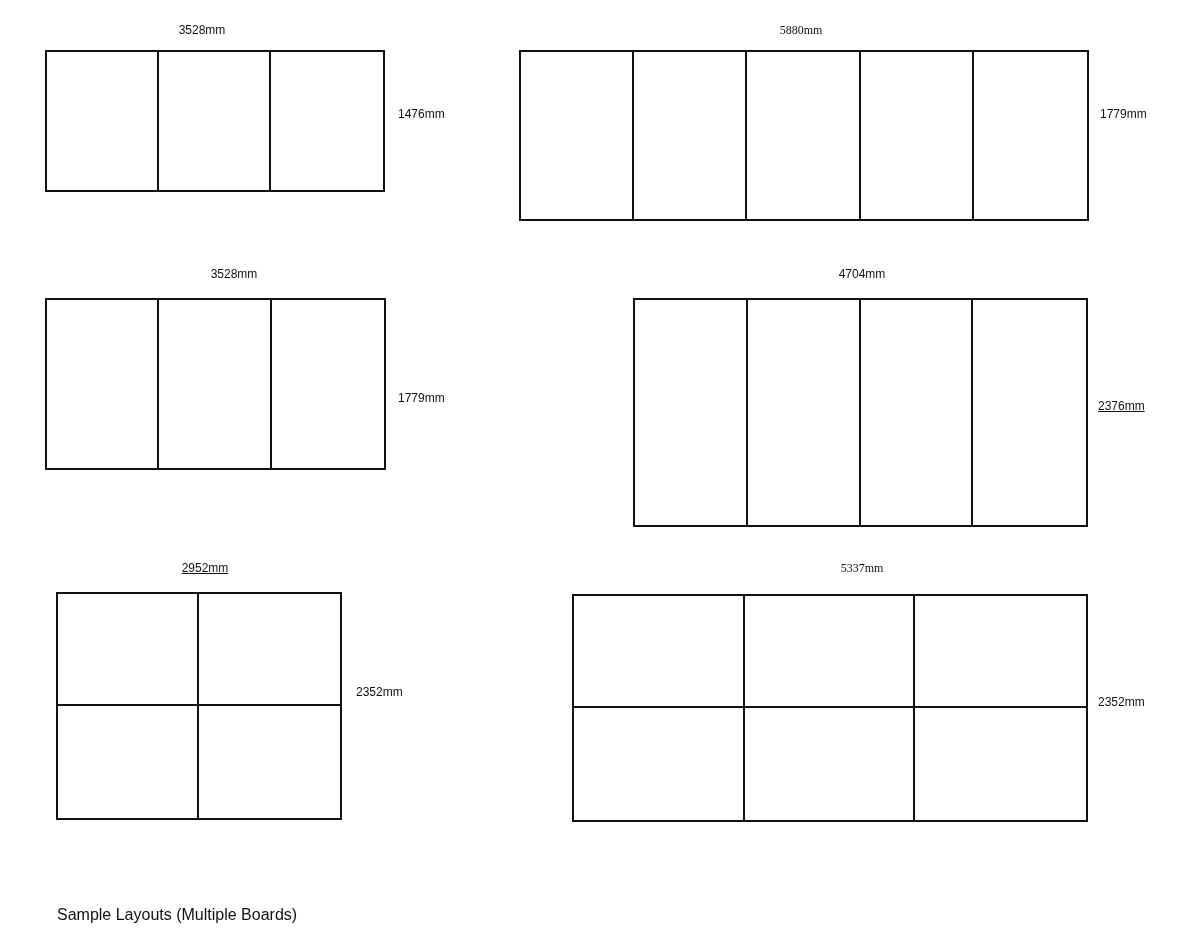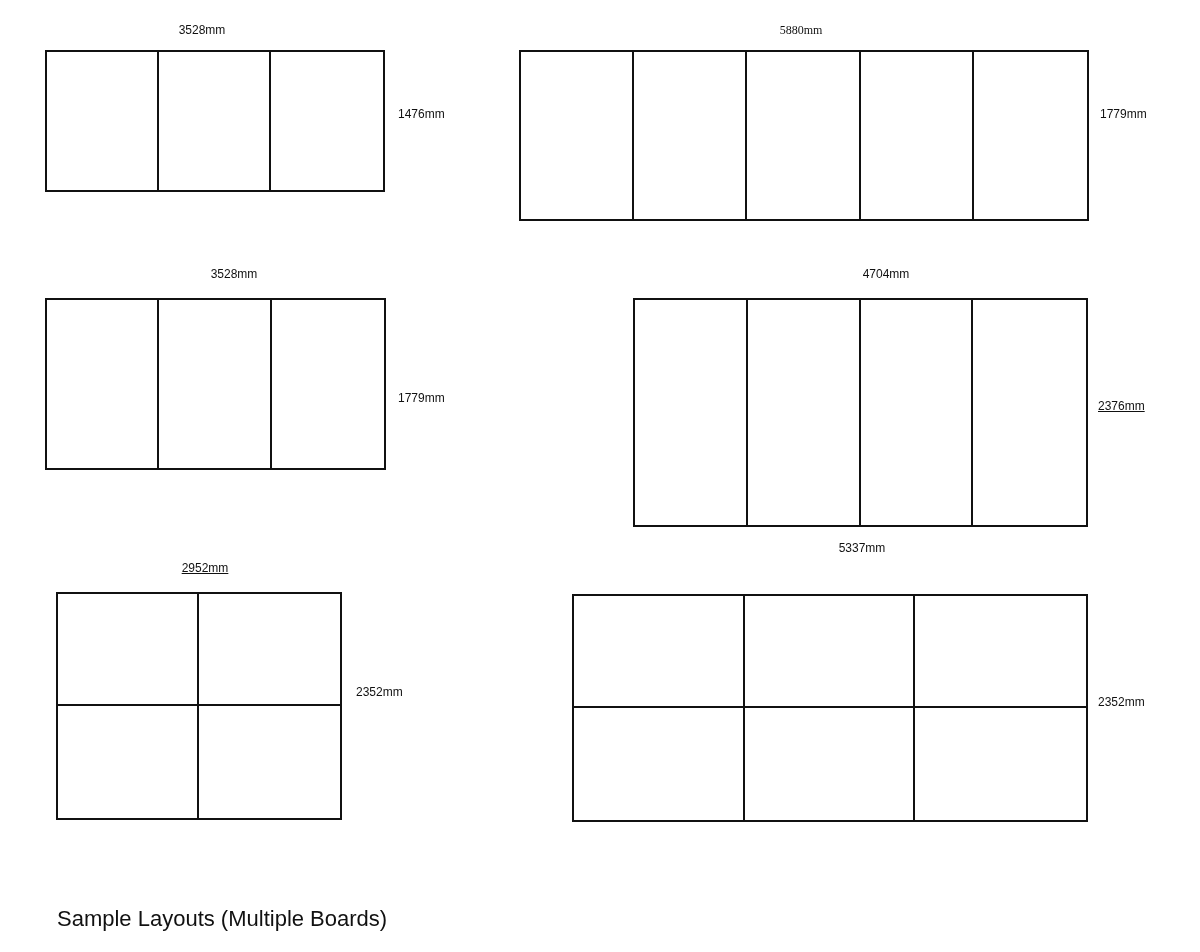--- a/index.html
+++ b/index.html
@@ -5,21 +5,21 @@
     html, body { margin: 0; padding: 0; background: #ffffff; }
     body { width: 1200px; height: 952px; position: relative; overflow: hidden;
            font-family: "Liberation Sans", "DejaVu Sans", sans-serif; color: #111; }
     .layout { position: absolute; }
     .grid { position: absolute; box-sizing: border-box; border: 2px solid #111;
             display: grid; }
     .cell { box-sizing: border-box; border-right: 2px solid #111; border-bottom: 2px solid #111; }
     .label { position: absolute; font-size: 12px; white-space: nowrap; line-height: 1; }
     .width-label { transform: translateX(-50%); }
     .height-label { transform: translateY(-50%); }
-    .caption { position: absolute; left: 57px; top: 906px; font-size: 22px; }
+    .caption { position: absolute; left: 57px; top: 906px; font-size: 16px; }
   </style>
 </head>
 <body>
 
 <div id="diagram">
     <div class="layout">
       <div class="label width-label" style="left: 202px; top: 24px;">3528mm</div>
       <div class="grid" style="left: 45px; top: 50px; width: 340px; height: 142px; grid-template-columns: repeat(3, 1fr); grid-template-rows: repeat(1, 1fr);">
         <div class="cell" style="border-bottom: none;"></div>
         <div class="cell" style="border-bottom: none;"></div>
@@ -41,41 +41,41 @@
     <div class="layout">
       <div class="label width-label" style="left: 234px; top: 268px;">3528mm</div>
       <div class="grid" style="left: 45px; top: 298px; width: 341px; height: 172px; grid-template-columns: repeat(3, 1fr); grid-template-rows: repeat(1, 1fr);">
         <div class="cell" style="border-bottom: none;"></div>
         <div class="cell" style="border-bottom: none;"></div>
         <div class="cell" style="border-right: none; border-bottom: none;"></div>
       </div>
       <div class="label height-label" style="left: 398px; top: 398px;">1779mm</div>
     </div>
     <div class="layout">
-      <div class="label width-label" style="left: 886px; top: 268px;">4704mm</div>
+      <div class="label width-label" style="left: 862px; top: 268px;">4704mm</div>
       <div class="grid" style="left: 633px; top: 298px; width: 455px; height: 229px; grid-template-columns: repeat(4, 1fr); grid-template-rows: repeat(1, 1fr);">
         <div class="cell" style="border-bottom: none;"></div>
         <div class="cell" style="border-bottom: none;"></div>
         <div class="cell" style="border-bottom: none;"></div>
         <div class="cell" style="border-right: none; border-bottom: none;"></div>
       </div>
       <div class="label height-label" style="left: 1098px; top: 406px; text-decoration: underline;">2376mm</div>
     </div>
     <div class="layout">
       <div class="label width-label" style="left: 205px; top: 562px; text-decoration: underline;">2952mm</div>
       <div class="grid" style="left: 56px; top: 592px; width: 286px; height: 228px; grid-template-columns: repeat(2, 1fr); grid-template-rows: repeat(2, 1fr);">
         <div class="cell"></div>
         <div class="cell" style="border-right: none;"></div>
         <div class="cell" style="border-bottom: none;"></div>
         <div class="cell" style="border-right: none; border-bottom: none;"></div>
       </div>
       <div class="label height-label" style="left: 356px; top: 692px;">2352mm</div>
     </div>
     <div class="layout">
-      <div class="label width-label" style="left: 862px; top: 542px;">5337mm</div>
+      <div class="label width-label" style="left: 862px; top: 562px; font-family: Liberation Serif, serif;">5337mm</div>
       <div class="grid" style="left: 572px; top: 594px; width: 516px; height: 228px; grid-template-columns: repeat(3, 1fr); grid-template-rows: repeat(2, 1fr);">
         <div class="cell"></div>
         <div class="cell"></div>
         <div class="cell" style="border-right: none;"></div>
         <div class="cell" style="border-bottom: none;"></div>
         <div class="cell" style="border-bottom: none;"></div>
         <div class="cell" style="border-right: none; border-bottom: none;"></div>
       </div>
       <div class="label height-label" style="left: 1098px; top: 702px;">2352mm</div>
     </div>

